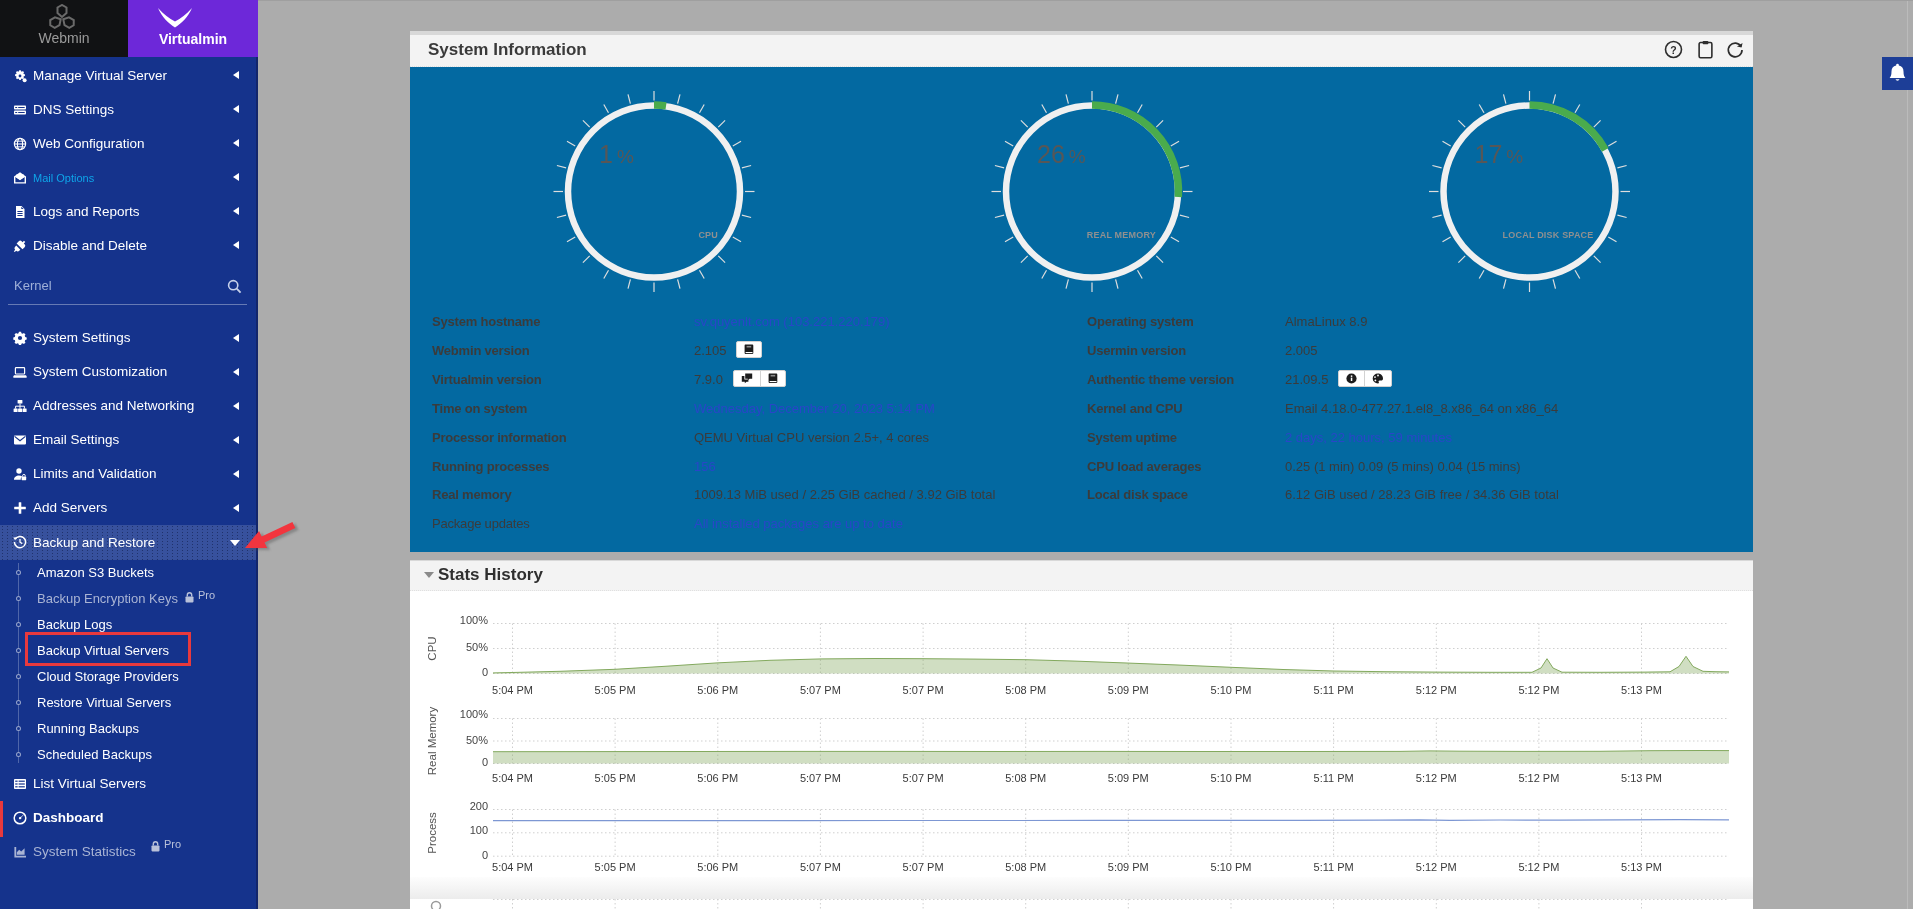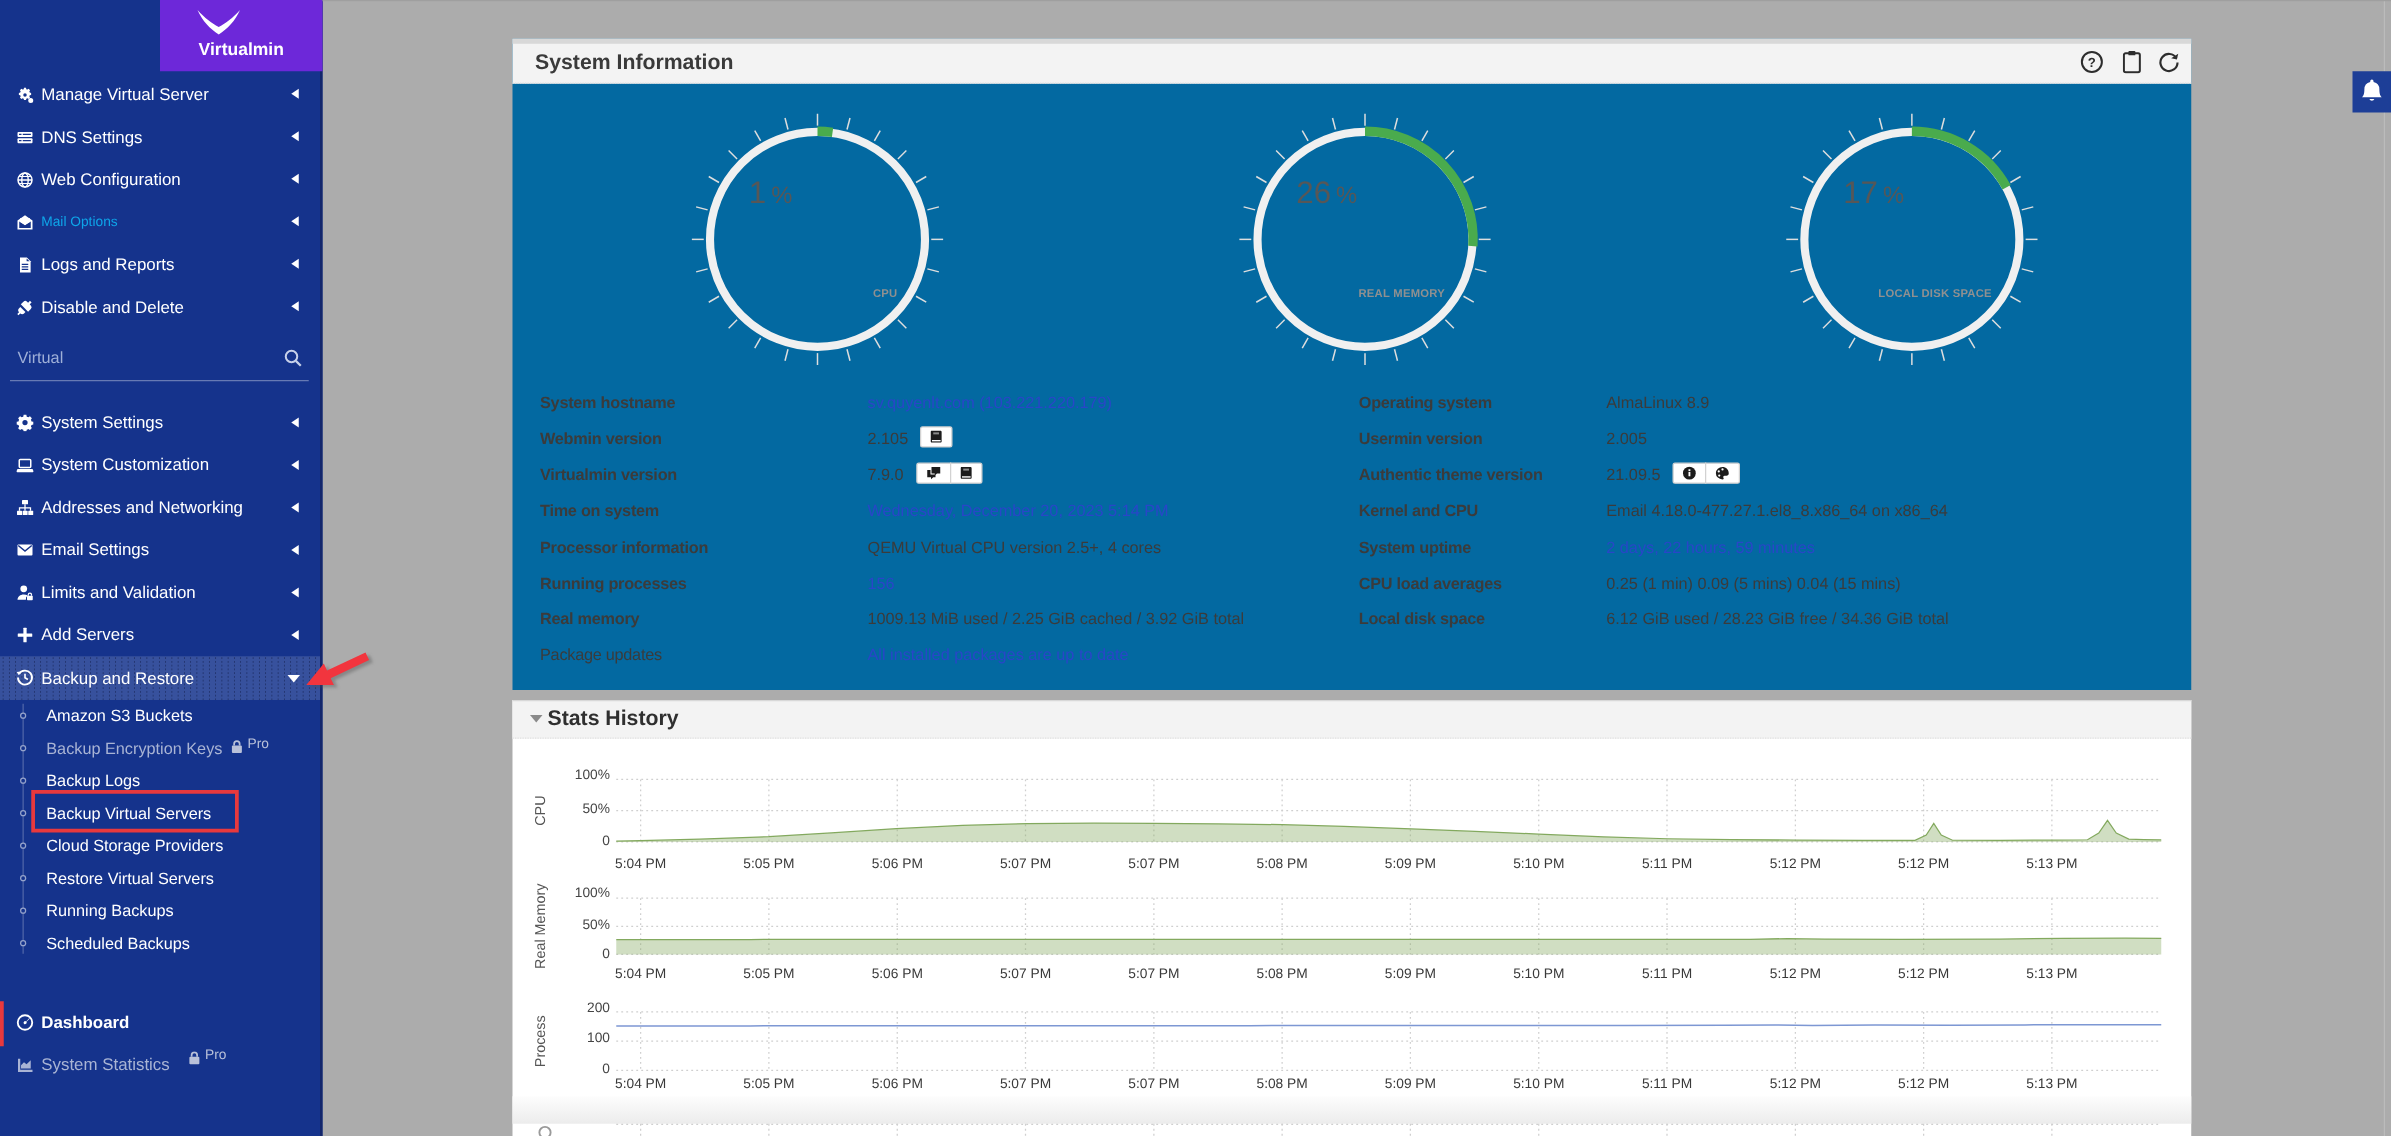--- a/index.html
+++ b/index.html
@@ -2,20 +2,30 @@
 <html><head><meta charset="utf-8"><style>
 *{margin:0;padding:0;box-sizing:border-box}
 html,body{width:1913px;height:909px;overflow:hidden;font-family:"Liberation Sans",sans-serif;background:#acacac}
 a{color:#2946c8;text-decoration:none}
 .btn{display:inline-block;height:17px;line-height:15px;border:1px solid #d2d2d2;background:#fff;border-radius:2px;padding:0 7px;margin-left:6px;vertical-align:1px}
 .btngrp .g1{margin-left:6px;border-radius:2px 0 0 2px}
 .btngrp .g2{margin-left:-1px;border-radius:0 2px 2px 0}
 </style></head>
 <body>
 <div style="position:absolute;left:0;top:0;width:258px;height:909px;background:#15338c;border-right:2px solid #13266b">
+    <div style="position:absolute;left:0;top:0;width:128px;height:57px;background:#111214">
+      <svg width="32" height="28" viewBox="0 0 32 28" style="position:absolute;left:46px;top:4px">
+        <g fill="none" stroke="#6a6a6a" stroke-width="2">
+          <path d="M16 13 L11.5 9 L11.5 3.5 L16 1 L20.5 3.5 L20.5 9 Z"></path>
+          <path d="M16 13 L11.5 9 L11.5 3.5 L16 1 L20.5 3.5 L20.5 9 Z" transform="rotate(120 16 14.5)"></path>
+          <path d="M16 13 L11.5 9 L11.5 3.5 L16 1 L20.5 3.5 L20.5 9 Z" transform="rotate(240 16 14.5)"></path>
+        </g>
+      </svg>
+      <div style="position:absolute;left:0;top:30px;width:128px;text-align:center;font-size:14px;color:#9a9a9a">Webmin</div>
+    </div>
     <div style="position:absolute;left:128px;top:0;width:130px;height:57px;background:#6d28d9">
       <svg width="38" height="22" viewBox="0 0 38 22" style="position:absolute;left:28px;top:7px">
         <path fill="#fff" d="M2 1 C8 7.5 13 11.5 19 14.5 C25 11.5 30 7.5 36 1 C32 10 26 16 19 20.5 C12 16 6 10 2 1 Z"></path>
       </svg>
       <div style="position:absolute;left:0;top:31px;width:130px;text-align:center;font-size:14px;font-weight:700;color:#fff">Virtualmin</div>
     </div>
     <div style="position:absolute;left:0;top:58.9px;width:256px;height:34px">
       <div style="position:absolute;left:13px;top:10px">
         <svg width="14" height="14" viewBox="0 0 14 14" style="display:block">
           <path fill="#ffffff" d="M6.2 1.2h1.6l.25 1.1a3.4 3.4 0 0 1 .9.37l.95-.6 1.13 1.13-.6.95c.16.28.29.58.37.9l1.1.25v1.6l-1.1.25a3.4 3.4 0 0 1-.37.9l.6.95-1.13 1.13-.95-.6a3.4 3.4 0 0 1-.9.37l-.25 1.1H6.2l-.25-1.1a3.4 3.4 0 0 1-.9-.37l-.95.6-1.13-1.13.6-.95a3.4 3.4 0 0 1-.37-.9l-1.1-.25v-1.6l1.1-.25c.08-.32.21-.62.37-.9l-.6-.95L4.1 2.07l.95.6c.28-.16.58-.29.9-.37zM7 5.6A1.4 1.4 0 1 0 7 8.4 1.4 1.4 0 0 0 7 5.6z"></path>
@@ -78,21 +88,21 @@
     <div style="position:absolute;left:0;top:228.9px;width:256px;height:34px">
       <div style="position:absolute;left:13px;top:10px">
         <svg width="14" height="14" viewBox="0 0 14 14" style="display:block">
           <path fill="#ffffff" d="M11.3 1.3l1.4 1.4-1.6 1.6.9.9a2.2 2.2 0 0 1 0 3.1L9.7 10.6 3.4 4.3 5.7 2a2.2 2.2 0 0 1 3.1 0l.9.9zM3 6.6l4.4 4.4-1.2 1.2c-.9.9-2.3.9-3.2 0l-.1-.1-1.5 1.5-1-1 1.5-1.5-.1-.1c-.9-.9-.9-2.3 0-3.2z" transform="scale(0.93) translate(0.5,0.5)"></path>
         </svg>
       </div>
       <div style="position:absolute;left:33px;top:0;line-height:34px;font-size:13.5px;color:#fff;white-space:nowrap">Disable and Delete</div>
       <div style="position:absolute;right:17px;top:12.5px;width:0;height:0;border-top:4.5px solid transparent;border-bottom:4.5px solid transparent;border-right:6px solid #fff"></div>
     </div>
     <div style="position:absolute;left:8px;top:267px;width:239px;height:38px;border-bottom:1px solid rgba(255,255,255,0.35)">
-      <div style="position:absolute;left:6px;top:0;line-height:38px;font-size:13px;color:#9fb0d8">Virtual</div>
+      <div style="position:absolute;left:6px;top:0;line-height:38px;font-size:13px;color:#9fb0d8">Kernel</div>
       <svg width="15" height="15" viewBox="0 0 15 15" style="position:absolute;right:5px;top:12px">
         <circle cx="6.2" cy="6.2" r="4.6" fill="none" stroke="#c7d1ea" stroke-width="1.6"></circle>
         <line x1="9.7" y1="9.7" x2="13.6" y2="13.6" stroke="#c7d1ea" stroke-width="1.8"></line>
       </svg>
     </div>
     <div style="position:absolute;left:0;top:321px;width:256px;height:34px">
       <div style="position:absolute;left:13px;top:10px">
         <svg width="14" height="14" viewBox="0 0 14 14" style="display:block">
           <path fill="#ffffff" d="M5.9.8h2.2l.3 1.5c.45.12.87.3 1.25.52l1.3-.83 1.56 1.56-.83 1.3c.23.38.4.8.52 1.25l1.5.3v2.2l-1.5.3a4.7 4.7 0 0 1-.52 1.25l.83 1.3-1.56 1.56-1.3-.83c-.38.23-.8.4-1.25.52l-.3 1.5H5.9l-.3-1.5a4.7 4.7 0 0 1-1.25-.52l-1.3.83L1.49 11.5l.83-1.3a4.7 4.7 0 0 1-.52-1.25l-1.5-.3V6.4l1.5-.3c.12-.45.3-.87.52-1.25l-.83-1.3L3.05 2l1.3.83c.38-.23.8-.4 1.25-.52zM7 4.9A2.1 2.1 0 1 0 7 9.1 2.1 2.1 0 0 0 7 4.9z"></path>
         </svg>
@@ -198,20 +208,36 @@
     </div>
     <div style="position:absolute;left:0;top:715.6px;width:256px;height:26px">
       <div style="position:absolute;left:15.5px;top:10px;width:5.5px;height:5.5px;border:1.2px solid rgba(255,255,255,0.55);border-radius:50%;background:#15338c"></div>
       <div style="position:absolute;left:37px;top:0;line-height:26px;font-size:13px;color:#fff;white-space:nowrap">Running Backups</div>
     </div>
     <div style="position:absolute;left:0;top:741.6px;width:256px;height:26px">
       <div style="position:absolute;left:15.5px;top:10px;width:5.5px;height:5.5px;border:1.2px solid rgba(255,255,255,0.55);border-radius:50%;background:#15338c"></div>
       <div style="position:absolute;left:37px;top:0;line-height:26px;font-size:13px;color:#fff;white-space:nowrap">Scheduled Backups</div>
     </div>
     <div style="position:absolute;left:25px;top:632px;width:166px;height:34px;border:3px solid #e8393d"></div>
+    <div style="position:absolute;left:0;top:766.6px;width:256px;height:34px">
+      <div style="position:absolute;left:13px;top:10px">
+        <svg width="14" height="14" viewBox="0 0 14 14" style="display:block">
+          <rect fill="#ffffff" x="1" y="2" width="12" height="10" rx="0.8"></rect>
+          <g fill="#15338c">
+            <rect x="2.2" y="3.6" width="2.4" height="1.2"></rect>
+            <rect x="5.6" y="3.6" width="6.2" height="1.2"></rect>
+            <rect x="2.2" y="6.4" width="2.4" height="1.2"></rect>
+            <rect x="5.6" y="6.4" width="6.2" height="1.2"></rect>
+            <rect x="2.2" y="9.2" width="2.4" height="1.2"></rect>
+            <rect x="5.6" y="9.2" width="6.2" height="1.2"></rect>
+          </g>
+        </svg>
+      </div>
+      <div style="position:absolute;left:33px;top:0;line-height:34px;font-size:13.5px;color:#fff;white-space:nowrap">List Virtual Servers</div>
+    </div>
     <div style="position:absolute;left:0;top:800.6px;width:3px;height:36px;background:#e8393d"></div>
     <div style="position:absolute;left:0;top:800.6px;width:256px;height:34px">
       <div style="position:absolute;left:13px;top:10px">
         <svg width="14" height="14" viewBox="0 0 14 14" style="display:block">
           <circle cx="7" cy="7" r="5.8" fill="none" stroke="#ffffff" stroke-width="1.5"></circle>
           <path fill="#ffffff" d="M6.1 7.9a1.3 1.3 0 0 1 1.8-1.8l2.6-2.7.4.4-2.7 2.6a1.3 1.3 0 0 1-2.1 1.5z"></path>
         </svg>
       </div>
       <div style="position:absolute;left:33px;top:0;line-height:34px;font-size:13.5px;color:#fff;font-weight:700;white-space:nowrap">Dashboard</div>
     </div>

